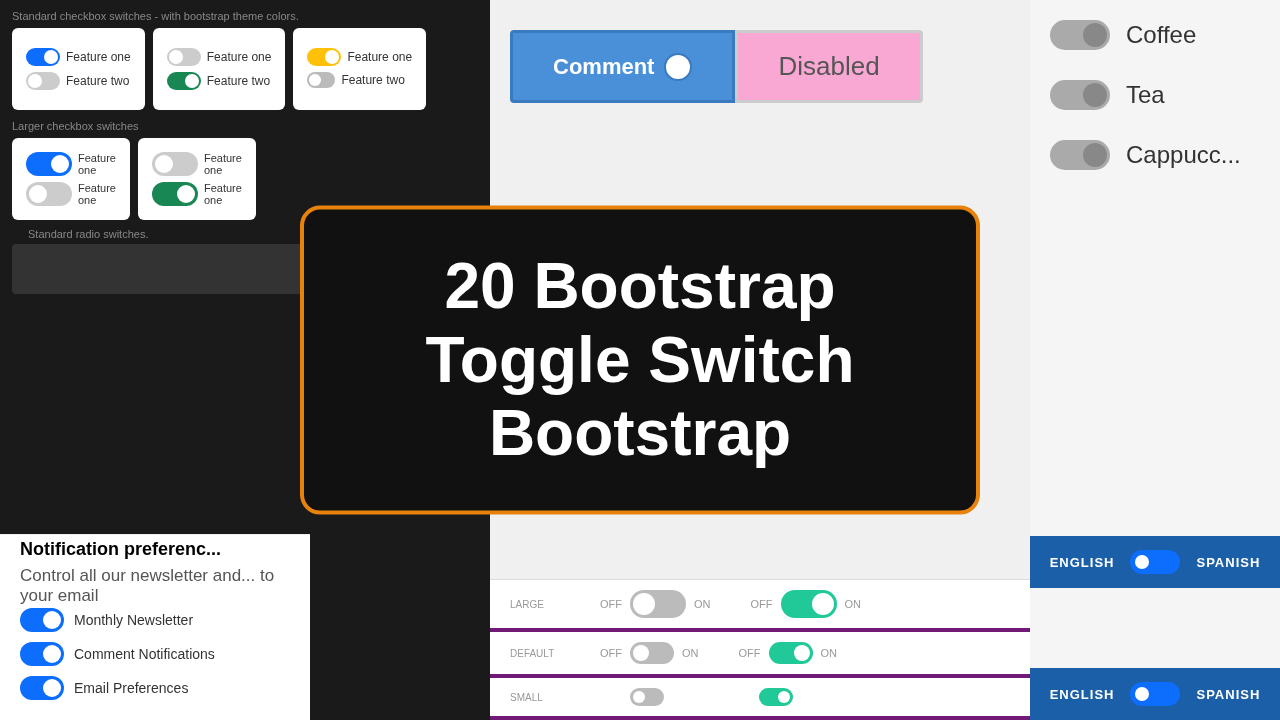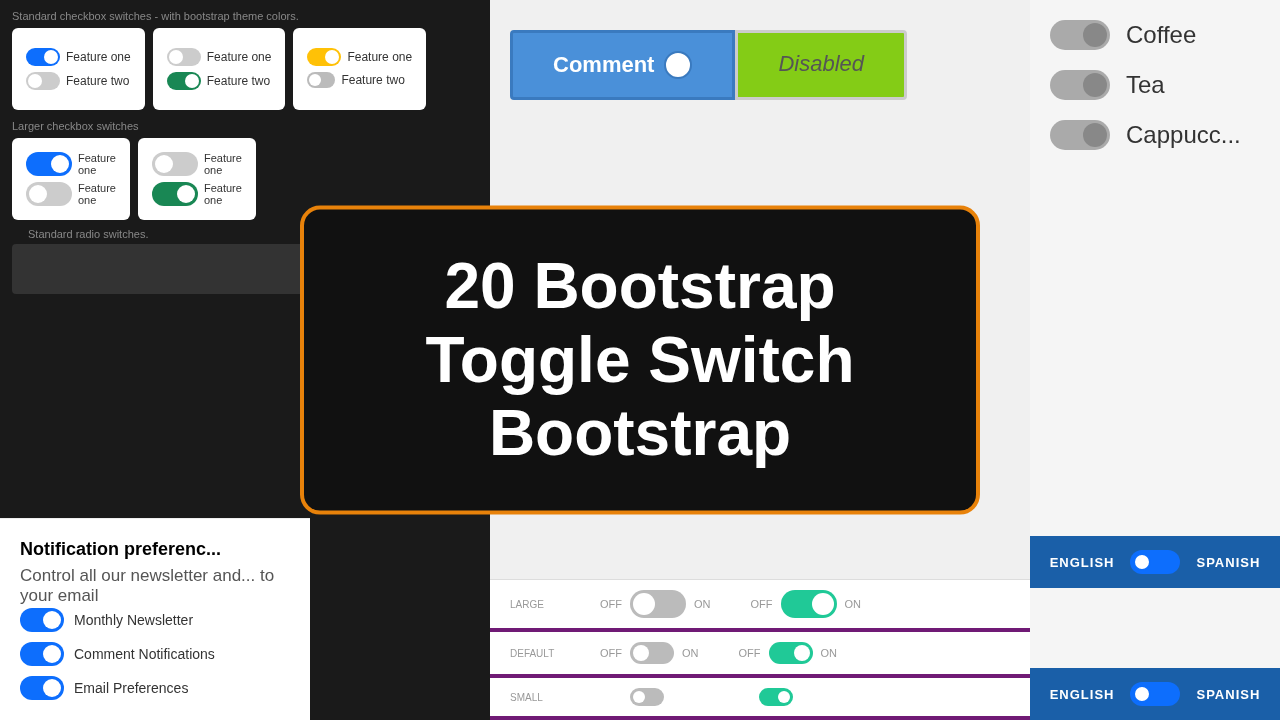--- a/index.html
+++ b/index.html
@@ -97,21 +97,21 @@
     .switch-card.large .toggle.off-gray .knob { left: 3px; }
     .switch-card.large .toggle.on-green .knob { left: 25px; }
 
     
     .panel-notif {
       position: absolute;
       left: 0;
       bottom: 0;
       width: 310px;
       background: #fff;
-      padding: 20px 20px 10px;
+      padding: 4px 20px 10px;
       border-top: 1px solid #eee;
       font-size: 13px;
       color: #333;
     }
     .panel-notif h3 {
       font-size: 18px;
       font-weight: 700;
       margin-bottom: 6px;
       color: #000;
     }
@@ -173,29 +173,28 @@
       cursor: pointer;
     }
     .btn-knob {
       width: 28px;
       height: 28px;
       border-radius: 50%;
       background: #fff;
       border: 2px solid #3a7abf;
     }
     .btn-disabled {
-      background: #84cc16;
+      background: #f9a8d4;
       color: #555;
-      font-size: 22px;
+      font-size: 26px;
       font-weight: 500;
       padding: 18px 40px;
       border: 3px solid #ccc;
       border-radius: 0 4px 4px 0;
       cursor: pointer;
-      font-style: italic;
     }
 
     
     .toggle-table {
       position: absolute;
       bottom: 0;
       left: 0;
       right: 0;
       background: #fff;
       border-top: 1px solid #ddd;
@@ -258,21 +257,21 @@
       display: flex;
       flex-direction: column;
       overflow: hidden;
     }
 
     
     .beverage-list {
       padding: 20px 20px 10px;
       display: flex;
       flex-direction: column;
-      gap: 20px;
+      gap: 30px;
     }
     .bev-item {
       display: flex;
       align-items: center;
       gap: 16px;
     }
     .bev-toggle {
       width: 60px;
       height: 30px;
       border-radius: 15px;

